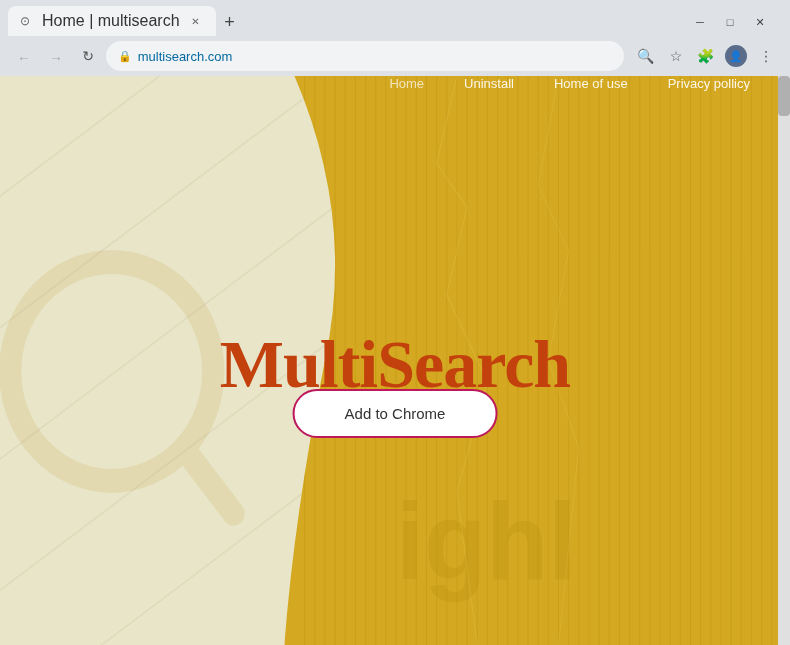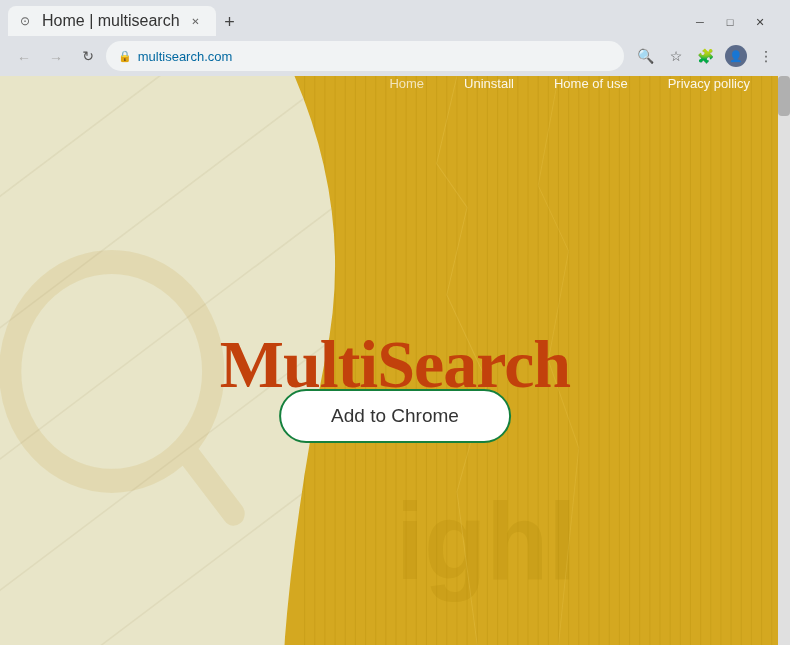--- a/index.html
+++ b/index.html
@@ -257,23 +257,23 @@
     }
 
     
     .add-btn {
       position: absolute;
       left: 50%;
       top: 55%;
       transform: translateX(-50%);
       padding: 14px 50px;
       background: white;
-      border: 2px solid #15803d;
+      border: 2px solid #be185d;
       border-radius: 30px;
-      font-size: 19px;
+      font-size: 15px;
       color: #333;
       cursor: pointer;
       z-index: 10;
       white-space: nowrap;
       font-family: Arial, sans-serif;
     }
 
     
     .scrollbar {
       position: absolute;

